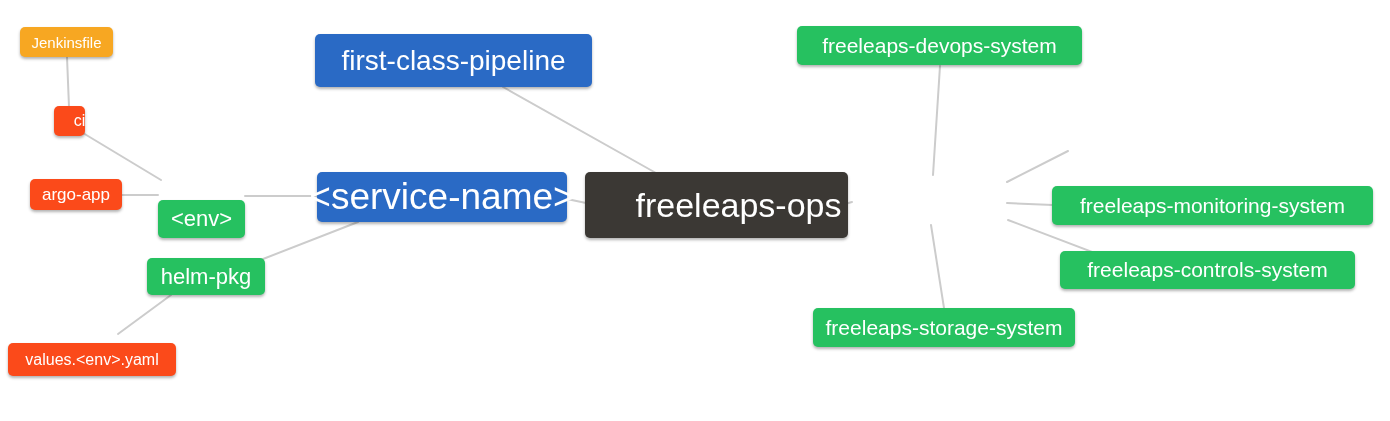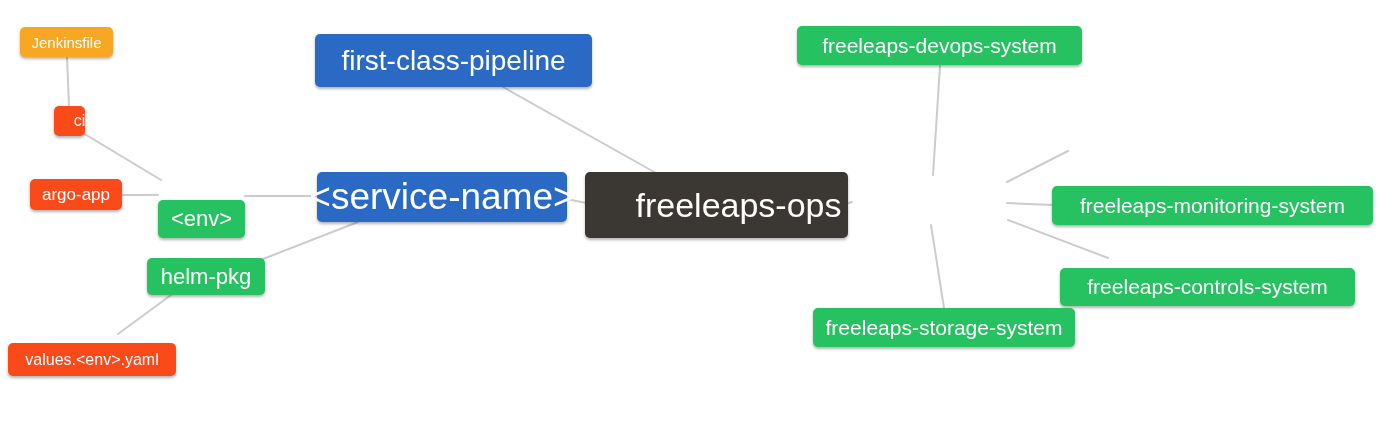--- a/index.html
+++ b/index.html
@@ -53,21 +53,21 @@
   .n-env         { left: 158px;  top: 172px; width: 87px;  height: 38px; font-size: 22px; margin-top: 28px; }
   .n-helm        { left: 147px;  top: 258px; width: 118px; height: 37px; font-size: 22px; }
   .n-values      { left: 8px;    top: 334px; width: 168px; height: 33px; font-size: 16px; margin-top: 9px; }
   .n-fcp         { left: 315px;  top: 34px;  width: 277px; height: 53px; font-size: 28px; }
   .n-service     { left: 317px;  top: 172px; width: 250px; height: 50px; font-size: 37px; }
   .n-ops         { left: 585px;  top: 172px; width: 263px; height: 66px; font-size: 34px; padding-left: 44px; }
   .n-manifests   { left: 851px;  top: 175px; width: 156px; height: 50px; font-size: 28px; }
   .n-devops      { left: 797px;  top: 26px;  width: 285px; height: 39px; font-size: 21px; }
   .n-network     { left: 1055px; top: 110px; width: 293px; height: 39px; font-size: 21px; }
   .n-monitoring  { left: 1052px; top: 186px; width: 321px; height: 39px; font-size: 21px; }
-  .n-controls    { left: 1060px; top: 268px; width: 295px; height: 38px; font-size: 21px; }
+  .n-controls    { left: 1060px; top: 251px; width: 295px; height: 38px; font-size: 21px; }
   .n-storage     { left: 813px;  top: 308px; width: 262px; height: 39px; font-size: 21px; }
 </style>
 </head>
 <body>
 
 <div class="canvas">
 
   <svg class="edges" viewBox="0 0 1390 421">
     <line x1="67" y1="57" x2="69" y2="107"></line>
     <line x1="83" y1="133" x2="161" y2="180"></line>

